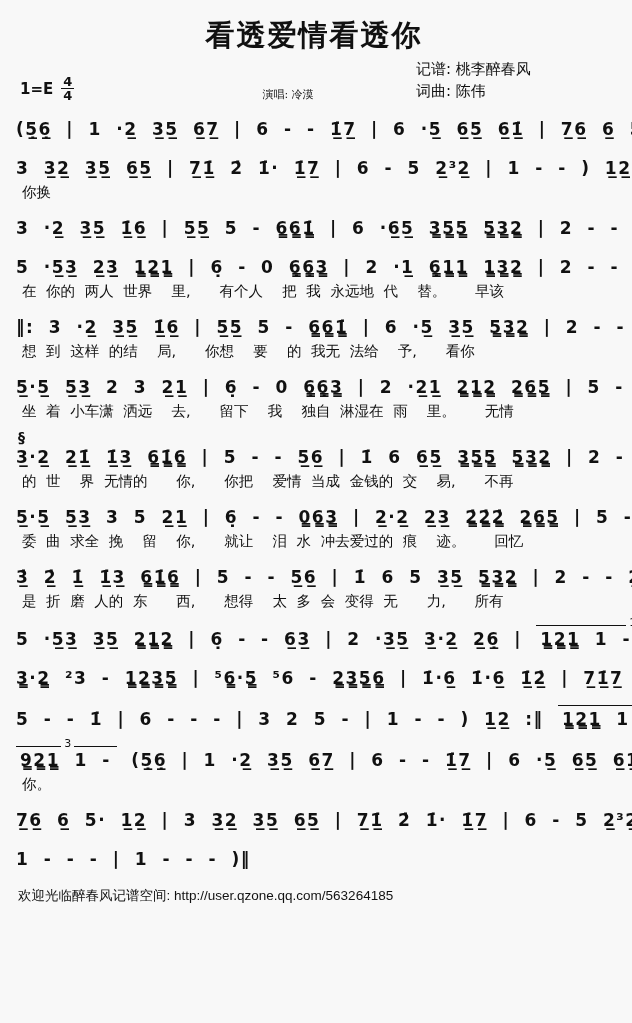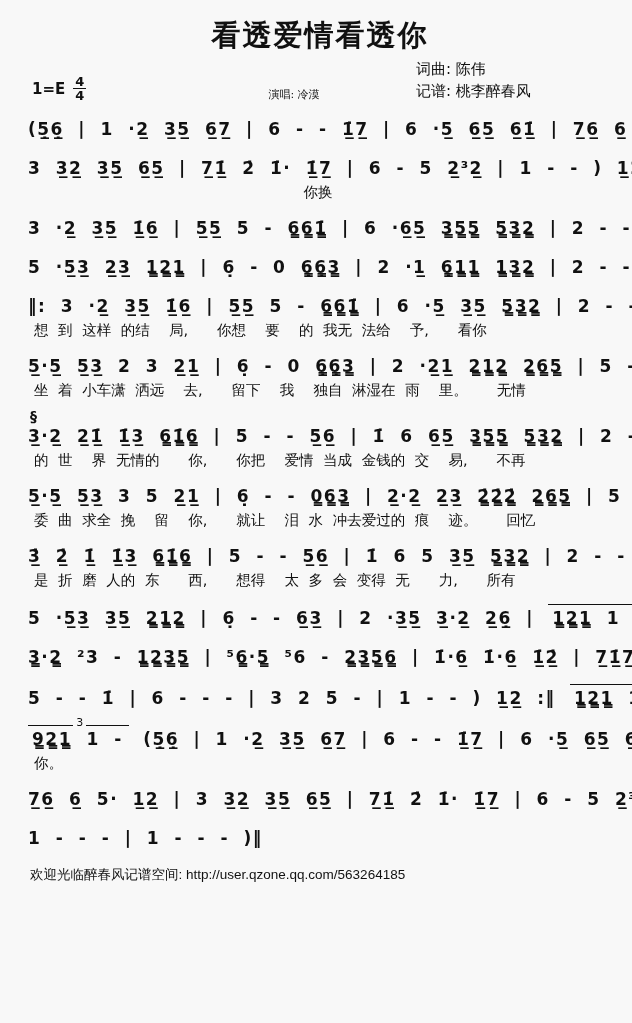--- a/index.html
+++ b/index.html
@@ -1,39 +1,39 @@
 <!DOCTYPE html>
 <html><head>
 <meta charset="utf-8">
 <style>
   html,body{margin:0;padding:0;background:#e9e9e9;}
   .page{
     width:632px;height:1023px;box-sizing:border-box;
     background:#f8f8f8;color:#111;overflow:hidden;
     font-family:"DejaVu Sans",sans-serif;
-    padding:10px 16px 0 24px;position:relative;
+    padding:10px 16px 0 12px;position:relative;
   }
   .title{
     text-align:center;font-family:"DejaVu Serif",serif;
     font-size:29px;font-weight:bold;letter-spacing:2px;margin:6px 0 2px 0;
   }
   .credits{display:flex;align-items:flex-end;margin-top:2px;}
   .keysig{width:140px;font-size:15px;font-weight:bold;display:flex;align-items:center;gap:8px;margin-top:10px;margin-left:8px;}
   .timesig{display:inline-block;text-align:center;font-size:13px;font-weight:bold;line-height:13px;}
   .timesig .num{border-bottom:1.5px solid #111;padding:0 2px;}
   .credit-mid{flex:1;text-align:center;font-size:11px;margin-top:4px;}
   .credit-right{width:200px;font-size:15px;line-height:22px;text-align:left;}
   .music-line{
     font-size:17px;font-weight:bold;letter-spacing:1.5px;word-spacing:7px;
     margin:15px 0 0 4px;white-space:nowrap;line-height:24px;
   }
   .lyrics-line{
     font-size:14.5px;margin:3px 0 0 10px;word-spacing:5px;white-space:nowrap;line-height:18px;
   }
-  .lyrics-right{text-align:center;margin-right:14px;}
+  .lyrics-right{text-align:left;margin-right:14px;}
   .segno{font-size:14px;font-weight:bold;margin:10px 0 -14px 6px;line-height:14px;}
   .volta{display:inline-block;position:relative;border-top:1.2px solid #111;padding:1px 6px 0 4px;}
   .volta-num{
     position:absolute;top:-9px;left:45%;background:#f8f8f8;
     font-size:11px;font-weight:normal;padding:0 3px;letter-spacing:0;line-height:11px;
   }
   .footer{font-size:13.5px;margin:16px 0 0 6px;font-family:Liberation Sans, sans-serif;}
 </style>
 </head>
 <body>
@@ -45,33 +45,34 @@
   <div class="credits">
     <div class="keysig">
       <span>1=E</span>
       <span class="timesig">
         <div class="num">4</div>
         <div class="den">4</div>
       </span>
     </div>
     <div class="credit-mid">演唱: 冷漠</div>
     <div class="credit-right">
+      <div>记谱: 桃李醉春风</div>
       <div>词曲: 陈伟</div>
-      <div>记谱: 桃李醉春风</div>
     </div>
   </div>
 
   <div class="music-line">(5̲̣6̲̣ | 1 ·2̲ 3̲5̲ 6̲7̲ | 6 - - 1̲̇7̲ | 6 ·5̲ 6̲5̲ 6̲1̲̇ | 7̲6̲ 6̲ 5· 1̲2̲ |</div>
 
   <div class="music-line">3 3̲2̲ 3̲5̲ 6̲5̲ | 7̲1̲̇ 2̇ 1̇· 1̲̇7̲ | 6 - 5 2̲³2̲ | 1 - - ) 1̲2̲ |</div>
   <div class="lyrics-line lyrics-right">你换</div>
 
   <div class="music-line">3 ·2̲ 3̲5̲ 1̲̇6̲ | 5̲5̲ 5 - 6̳6̳1̳̇ | 6 ·6̲5̲ 3̳5̳5̳ 5̳3̳2̳ | 2 - - 2̲3̲ |</div>
 
   <div class="music-line">5 ·5̲3̲ 2̲3̲ 1̳2̳1̳ | 6̣ - 0 6̳̣6̳̣3̳ | 2 ·1̲ 6̳̣1̳1̳ 1̳3̳2̳ | 2 - - 1̲2̲ |</div>
+  <div class="lyrics-line">在 你的 两人 世界&nbsp;&nbsp;里,&nbsp;&nbsp;&nbsp;有个人&nbsp;&nbsp;把 我 永远地 代&nbsp;&nbsp;替。&nbsp;&nbsp;&nbsp;早该</div>
 
   <div class="music-line">‖: 3 ·2̲ 3̲5̲ 1̲̇6̲ | 5̲5̲ 5 - 6̳6̳1̳̇ | 6 ·5̲ 3̲5̲ 5̳3̳2̳ | 2 - - 2̲3̲ |</div>
   <div class="lyrics-line">想 到 这样 的结&nbsp;&nbsp;局,&nbsp;&nbsp;&nbsp;你想&nbsp;&nbsp;要&nbsp;&nbsp;的 我无 法给&nbsp;&nbsp;予,&nbsp;&nbsp;&nbsp;看你</div>
 
   <div class="music-line">5̲·5̲ 5̲3̲ 2 3 2̲1̲ | 6̣ - 0 6̳̣6̳̣3̳ | 2 ·2̲1̲ 2̳1̳2̳ 2̳6̳5̳ | 5 - - 5̲6̲ |</div>
   <div class="lyrics-line">坐 着 小车潇 洒远&nbsp;&nbsp;去,&nbsp;&nbsp;&nbsp;留下&nbsp;&nbsp;我&nbsp;&nbsp;独自 淋湿在 雨&nbsp;&nbsp;里。&nbsp;&nbsp;&nbsp;无情</div>
 
   <div class="segno">§</div>
   <div class="music-line">3̲·2̲ 2̲1̲̇ 1̲̇3̲ 6̳1̳̇6̳ | 5 - - 5̲6̲ | 1̇ 6 6̲5̲ 3̳5̳5̳ 5̳3̳2̳ | 2 - - 2̲3̲ |</div>
   <div class="lyrics-line">的 世&nbsp;&nbsp;界 无情的&nbsp;&nbsp;&nbsp;你,&nbsp;&nbsp;&nbsp;你把&nbsp;&nbsp;爱情 当成 金钱的 交&nbsp;&nbsp;易,&nbsp;&nbsp;&nbsp;不再</div>

